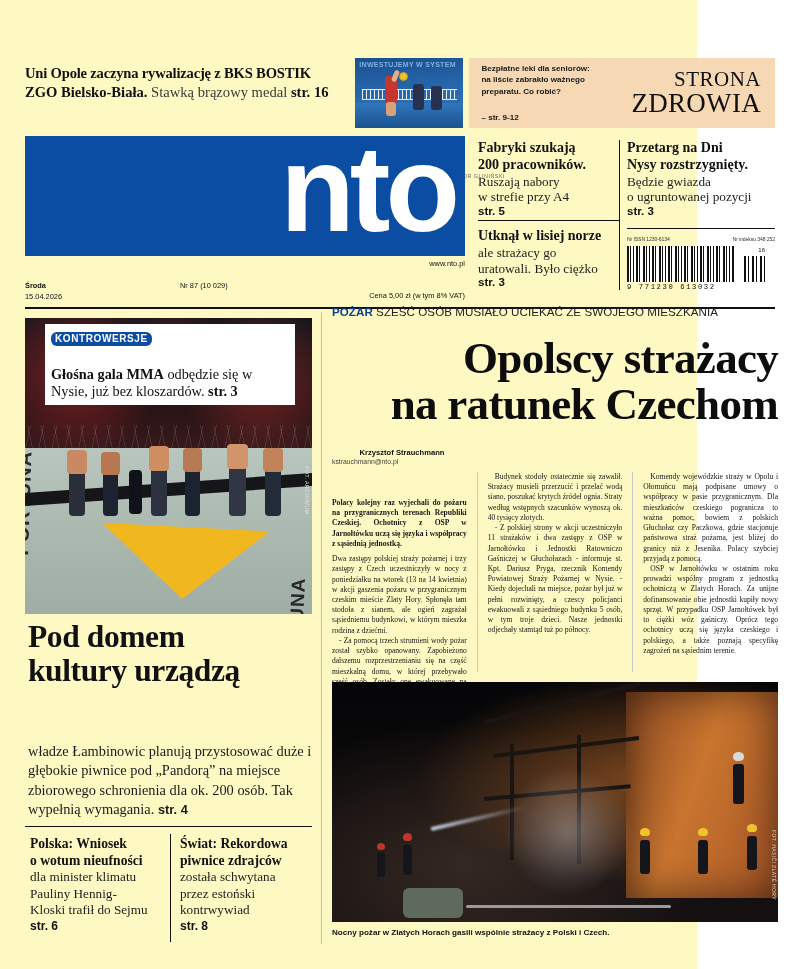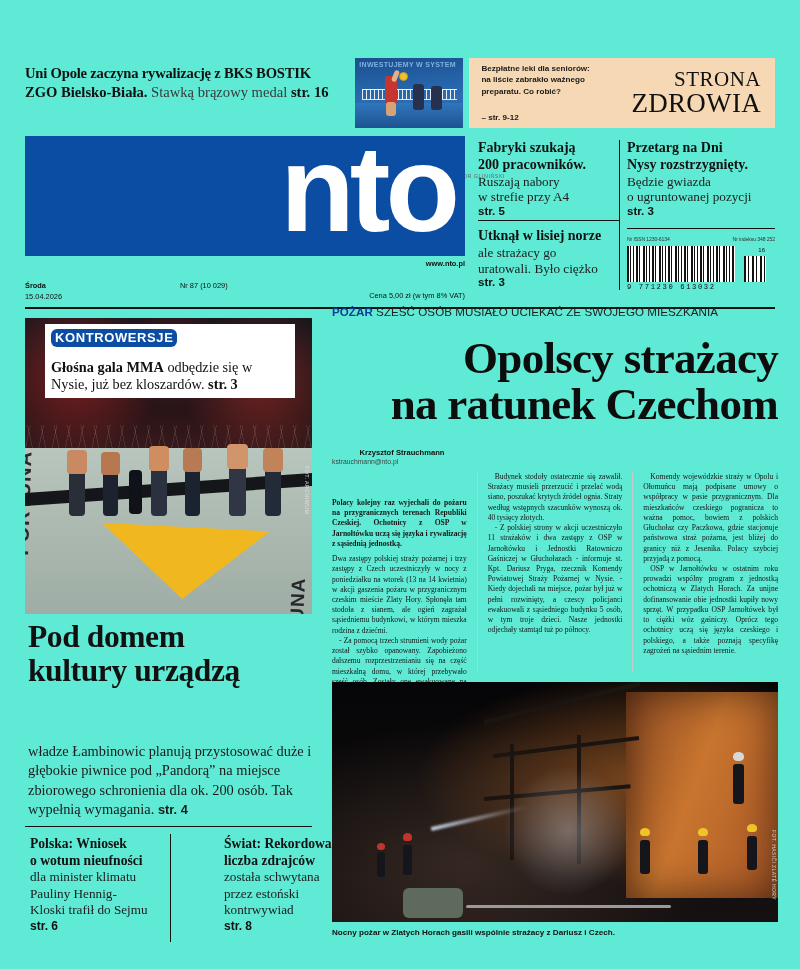--- a/index.html
+++ b/index.html
@@ -4,22 +4,22 @@
 <style>
   * { box-sizing: border-box; margin: 0; padding: 0; }
   html, body {
     width: 800px; height: 969px;
     background: #ffffff;
     font-family: "Liberation Serif", serif;
     overflow: hidden;
   }
   .page {
     position: relative;
-    width: 800px; height: 969px;
-    background: #5eead4;
+    width: 697px; height: 969px;
+    background: #fef9c3;
   }
 
   
   .skybox {
     position: absolute; left: 25px; top: 58px;
     width: 750px; height: 70px;
     display: flex; align-items: stretch;
   }
   .sky-head {
     width: 338px;
@@ -117,21 +117,21 @@
     font-size:16.5px; font-weight:bold; color:#111;
     letter-spacing:0.2px;
   }
   .mast-meta {
     position:absolute; left:25px; top:281px; width:440px;
     font-family:"Liberation Sans", sans-serif; font-size:7.4px; color:#111;
   }
   .mast-meta .date { position:absolute; left:0; top:0; line-height:1.45; }
   .mast-meta .date b { font-weight:bold; display:block; }
   .mast-meta .issue { position:absolute; left:155px; top:0; }
-  .mast-meta .www { position:absolute; right:0; top:-22px; font-weight:bold; }
+  .mast-meta .www { position:absolute; right:0; top:-22px; font-weight:normal; }
   .mast-meta .price { position:absolute; right:0; top:10px; }
 
   
   .tz { position:absolute; font-family:"Liberation Serif", serif; }
   .tz .hd { font-weight:bold; font-size:14px; line-height:1.2; color:#111; }
   .tz .dk { font-size:13.2px; line-height:1.2; color:#1c1c1c; }
   .tz .pg { font-family:"Liberation Sans", sans-serif; font-weight:bold; font-size:11.5px; color:#111; }
 
   #tz-a { left:478px; top:140px; width:133px; }
   #tz-b { left:627px; top:140px; width:148px; }
@@ -216,23 +216,23 @@
     color:#ddd; letter-spacing:0.4px;
     writing-mode:vertical-rl; text-orientation:mixed;
   }
 
   .mma-box {
     position:absolute; left:45px; top:324px; width:250px;
     background:#fff; padding:4px 6px 5px 6px;
   }
   .kicker {
     display:inline-block; background:#0b4da2; color:#fff;
-    font-family:"Liberation Sans", sans-serif; font-size:13px;
+    font-family:"Liberation Sans", sans-serif; font-size:10px;
     font-weight:bold; letter-spacing:0.6px; padding:1.5px 4px 1.5px 4px;
-    margin-bottom:12px;
+    margin-bottom:20px;
     border-radius:6px;
   }
   .mma-box .t {
     font-family:"Liberation Serif", serif; font-size:14.3px;
     line-height:1.22; color:#111;
   }
   .mma-box .t b { font-weight:bold; }
 
   .lead2-hd {
     position:absolute; left:28px; top:620px; width:290px;
@@ -246,21 +246,21 @@
     line-height:1.34; color:#1a1a1a;
   }
   .lead2-dk .pg { font-family:"Liberation Sans", sans-serif; font-weight:bold; font-size:12.8px; }
 
   .hr-left { position:absolute; left:25px; top:826px; width:287px; height:1px; background:#111; }
   .bz { position:absolute; top:836px; font-family:"Liberation Serif", serif; }
   .bz .hd { font-weight:bold; font-size:13.6px; line-height:1.22; color:#111; }
   .bz .dk { font-size:13.2px; line-height:1.25; color:#1c1c1c; }
   .bz .pg { font-family:Liberation Sans, sans-serif; font-weight:bold; font-size:12px; color:#111; }
   #bz-a { left:30px; width:130px; }
-  #bz-b { left:180px; width:130px;margin-left:44px; }
+  #bz-b { left:180px; width:130px; }
 
   
   .main-kicker {
     position:absolute; left:332px; top:305px; width:445px;
     font-family:"Liberation Sans", sans-serif; font-size:11.6px;
     letter-spacing:0.05px; color:#222;
   }
   .main-kicker .k { color:#0b3f93; font-weight:bold; }
   .main-head {
     position:absolute; left:332px; top:336px; width:446px;
@@ -505,21 +505,21 @@
       <span>dla minister klimatu</span><br>
       <span>Pauliny Hennig-</span><br>
       <span>Kloski trafił do Sejmu</span>
     </div>
     <div class="pg">str. 6</div>
   </div>
 
   <div class="bz" id="bz-b">
     <div class="hd">
       <span>Świat: Rekordowa</span><br>
-      <span>liczba zdrajców</span>
+      <span>piwnice zdrajców</span>
     </div>
     <div class="dk">
       <span>została schwytana</span><br>
       <span>przez estoński</span><br>
       <span>kontrwywiad</span>
     </div>
     <div class="pg">str. 8</div>
   </div>
 
   <div class="main-kicker">
@@ -532,21 +532,21 @@
     <span>na ratunek Czechom</span>
   </h1>
 
   <div class="byline">
     <div class="nm">Krzysztof Strauchmann</div>
     <div class="em">kstrauchmann@nto.pl</div>
   </div>
 
   <div class="cols">
     <div class="col" style="padding-top:26px;">
-      <p class="lead">Polacy kolejny raz wyjechali do pożaru na przygranicznych terenach Republiki Czeskiej. Ochotnicy z OSP w Jarnołtówku uczą się języka i rywalizację z sąsiednią jednostką.</p>
+      <p class="lead">Polacy kolejny raz wyjechali do pożaru na przygranicznych terenach Republiki Czeskiej. Ochotnicy z OSP w Jarnołtówku uczą się języka i współpracy z sąsiednią jednostką.</p>
       <p>Dwa zastępy polskiej straży pożarnej i trzy zastępy z Czech uczestniczyły w nocy z poniedziałku na wtorek (13 na 14 kwietnia) w akcji gaszenia pożaru w przygranicznym czeskim mieście Zlaty Hory. Spłonęła tam stodoła z sianem, ale ogień zagrażał sąsiedniemu budynkowi, w którym mieszka rodzina z dziećmi.</p>
       <p class="ind">- Za pomocą trzech strumieni wody pożar został szybko opanowany. Zapobieżono dalszemu rozprzestrzenianiu się na część mieszkalną domu, w której przebywało sześć osób. Zostały one ewakuowane na czas, tak więc nikt nie ucierpiał - informuje serwis strażaków województwa ołomunieckiego.</p>
     </div>
     <div class="coldiv"></div>
     <div class="col">
       <p class="ind">Budynek stodoły ostatecznie się zawalił. Strażacy musieli przerzucić i przelać wodą siano, poszukać krytych źródeł ognia. Straty według wstępnych szacunków wynoszą ok. 40 tysięcy złotych.</p>
       <p class="ind">- Z polskiej strony w akcji uczestniczyło 11 strażaków i dwa zastępy z OSP w Jarnołtówku i Jednostki Ratowniczo Gaśniczej w Głuchołazach - informuje st. Kpt. Dariusz Pryga, rzecznik Komendy Powiatowej Straży Pożarnej w Nysie. - Kiedy dojechali na miejsce, pożar był już w pełni rozwinięty, a czescy policjanci ewakuowali z sąsiedniego budynku 5 osób, w tym troje dzieci. Nasze jednostki odjechały stamtąd tuż po północy.</p>
     </div>
     <div class="coldiv"></div>
     <div class="col">
@@ -576,15 +576,15 @@
     <div class="hel" style="left:82%; top:61%; width:10px; height:8px; background:#efc428;"></div>
     <div class="ff" style="left:90%; top:34%; width:11px; height:40px;"></div>
     <div class="hel" style="left:90%; top:29%; width:11px; height:9px; background:#d8d8d8;"></div>
     <div class="ff" style="left:93%; top:64%; width:10px; height:34px;"></div>
     <div class="hel" style="left:93%; top:59%; width:10px; height:8px; background:#efc428;"></div>
     <div class="ff" style="left:30%; top:93%; width:46%; height:3px; border-radius:2px; background:#9a9a9a;"></div>
     <div class="ff" style="left:16%; top:86%; width:60px; height:30px; border-radius:6px; background:#5d6a5c;"></div>
     <div class="fire-credit">FOT. HASIČI ZLATÉ HORY</div>
   </div>
 
-  <div class="fire-caption">Nocny pożar w Zlatych Horach gasili wspólnie strażacy z Dariusz i Czech.</div>
+  <div class="fire-caption">Nocny pożar w Zlatych Horach gasili wspólnie strażacy z Polski i Czech.</div>
 
 </div>
 
 </body></html>

